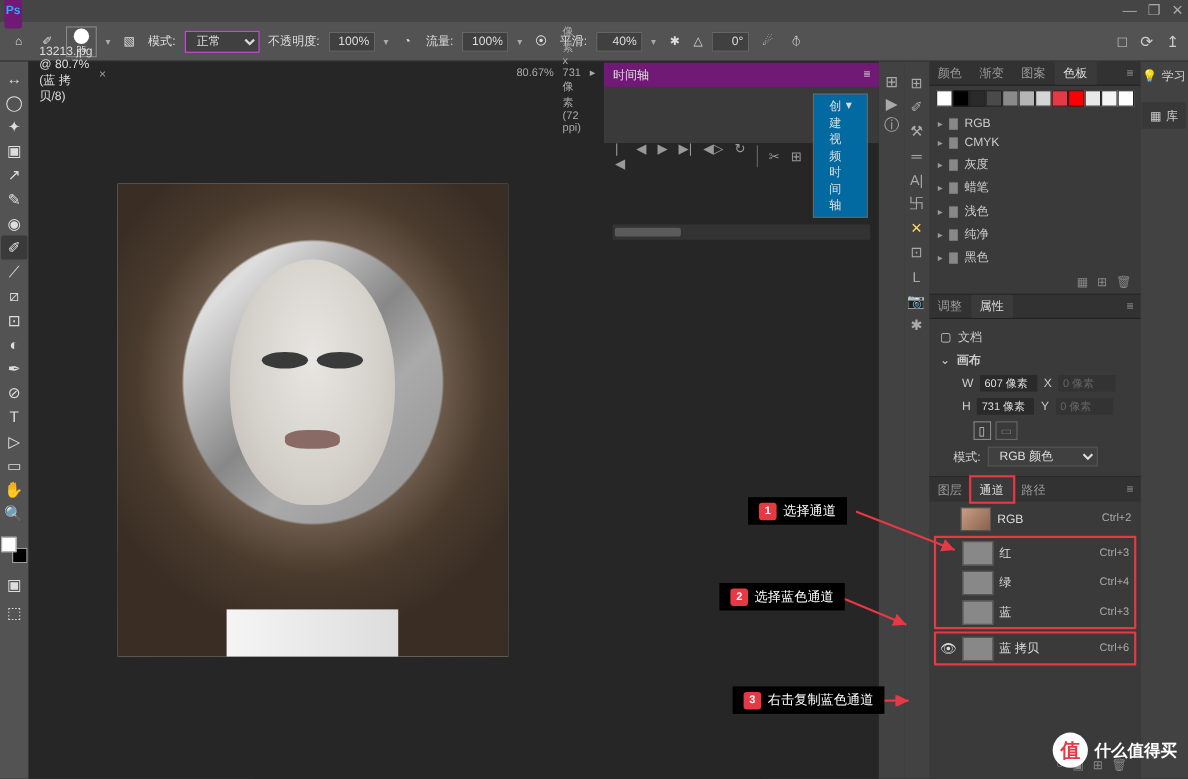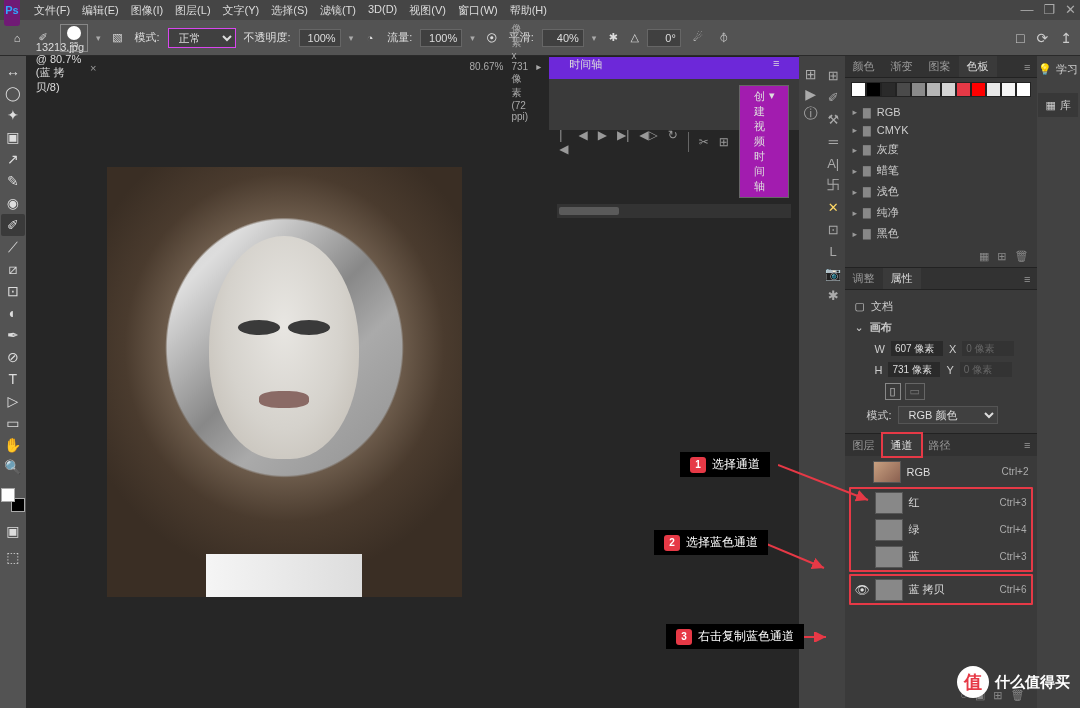--- a/index.html
+++ b/index.html
@@ -33,23 +33,23 @@
 .canvas{flex:1;display:flex;align-items:center;justify-content:center;position:relative}
 .image-placeholder{width:355px;height:430px;background:linear-gradient(135deg,#bbb 0%,#ddd 25%,#888 45%,#aaa 55%,#999 70%,#ccc 85%,#b0b0b0 100%);position:relative;overflow:hidden}
 .face{position:absolute;width:42%;height:52%;top:16%;left:29%;background:radial-gradient(ellipse at 50% 40%,#e8e6e2 0%,#d5d2cc 55%,#bfb9b0 100%);border-radius:50% 50% 46% 46%}
 .eye-l,.eye-r{position:absolute;width:12%;height:3.5%;background:#3a3a3a;border-radius:50%;top:35.5%}
 .eye-l{left:37%}.eye-r{right:37%}
 .mouth{position:absolute;width:14%;height:4%;top:52%;left:43%;background:#8a6a65;border-radius:40%}
 .hair{position:absolute;inset:0;background:radial-gradient(ellipse 60% 54% at 50% 42%,transparent 0%,transparent 55%,#6b5a4a 56%,#4a3b2e 75%,#3a2e24 100%)}
 .shoulders{position:absolute;bottom:0;left:28%;width:44%;height:10%;background:linear-gradient(90deg,#f5f5f5,#ddd)}
 .statusbar{height:20px;background:#262626;display:flex;align-items:center;padding:0 8px;gap:8px;font-size:10px;color:#aaa}
 .timeline{height:74px;background:#3a3a3a;border-top:1px solid #222}
-.timeline-header{height:22px;display:flex;justify-content:space-between;padding:0 20px;font-size:11px;color:#ddd;background:#6d28d9}
+.timeline-header{height:22px;display:flex;align-items:center;justify-content:space-between;padding:0 8px;font-size:11px;color:#ddd;background:#701a75}
 .timeline-controls{display:flex;align-items:center;gap:10px;padding:6px 10px;color:#999;font-size:12px}
-.timeline-btn{background:#a21caf;border:1px solid #666;color:#ddd;font-size:11px;padding:3px 14px;display:flex;align-items:flex-start;gap:4px}
+.timeline-btn{background:#0369a1;border:1px solid #666;color:#ddd;font-size:11px;padding:3px 14px;display:flex;align-items:flex-start;gap:4px}
 .middle-tools{width:28px;background:#424242;display:flex;flex-direction:column;align-items:center;padding-top:8px;gap:16px}
 .mtool{width:20px;height:20px;display:flex;align-items:center;justify-content:center;color:#aaa;font-size:14px}
 .side-tools{width:28px;background:#424242;display:flex;flex-direction:column;align-items:center;padding-top:8px;gap:14px}
 .stool{width:22px;height:22px;display:flex;align-items:center;justify-content:center;color:#aaa;font-size:13px}
 .stool.hl{color:#ffd966}
 .panels{width:200px;background:#3a3a3a;display:flex;flex-direction:column}
 .panel-tabs{height:22px;display:flex;align-items:center;background:#323232;font-size:11px;border-bottom:1px solid #222}
 .ptab{padding:0 8px;height:100%;display:flex;align-items:center;color:#999}
 .ptab.active{background:#3a3a3a;color:#ddd}
 .swatch-row{display:flex;padding:4px 6px;gap:0}
@@ -85,33 +85,20 @@
 .wm-badge{width:32px;height:32px;background:#fff;border-radius:50%;display:flex;align-items:center;justify-content:center;color:#e63946;font-size:18px;font-weight:bold}
 .sep{width:1px;height:20px;background:#666}
 .scroll-strip{height:14px;background:#333;margin:0 8px;position:relative}
 .scroll-thumb{position:absolute;height:8px;top:3px;left:2px;width:60px;background:#5a5a5a;border-radius:2px}
 </style>
 </head>
 <body>
 
 <div class="menubar">
   <div class="ps-logo">Ps</div>
-  <div id="menu-items" style="display:flex">
-      <div class="menu-item">文件(F)</div>
-      <div class="menu-item">编辑(E)</div>
-      <div class="menu-item">图像(I)</div>
-      <div class="menu-item">图层(L)</div>
-      <div class="menu-item">文字(Y)</div>
-      <div class="menu-item">选择(S)</div>
-      <div class="menu-item">滤镜(T)</div>
-      <div class="menu-item">3D(D)</div>
-      <div class="menu-item">视图(V)</div>
-      <div class="menu-item">窗口(W)</div>
-      <div class="menu-item">帮助(H)</div>
-    </div>
   <div class="win-controls">
     <span>—</span>
     <span>❐</span>
     <span>✕</span>
   </div>
 </div>
 
 <div class="optbar">
   <span class="opt-icon">⌂</span>
   <span class="opt-icon">✐</span>

